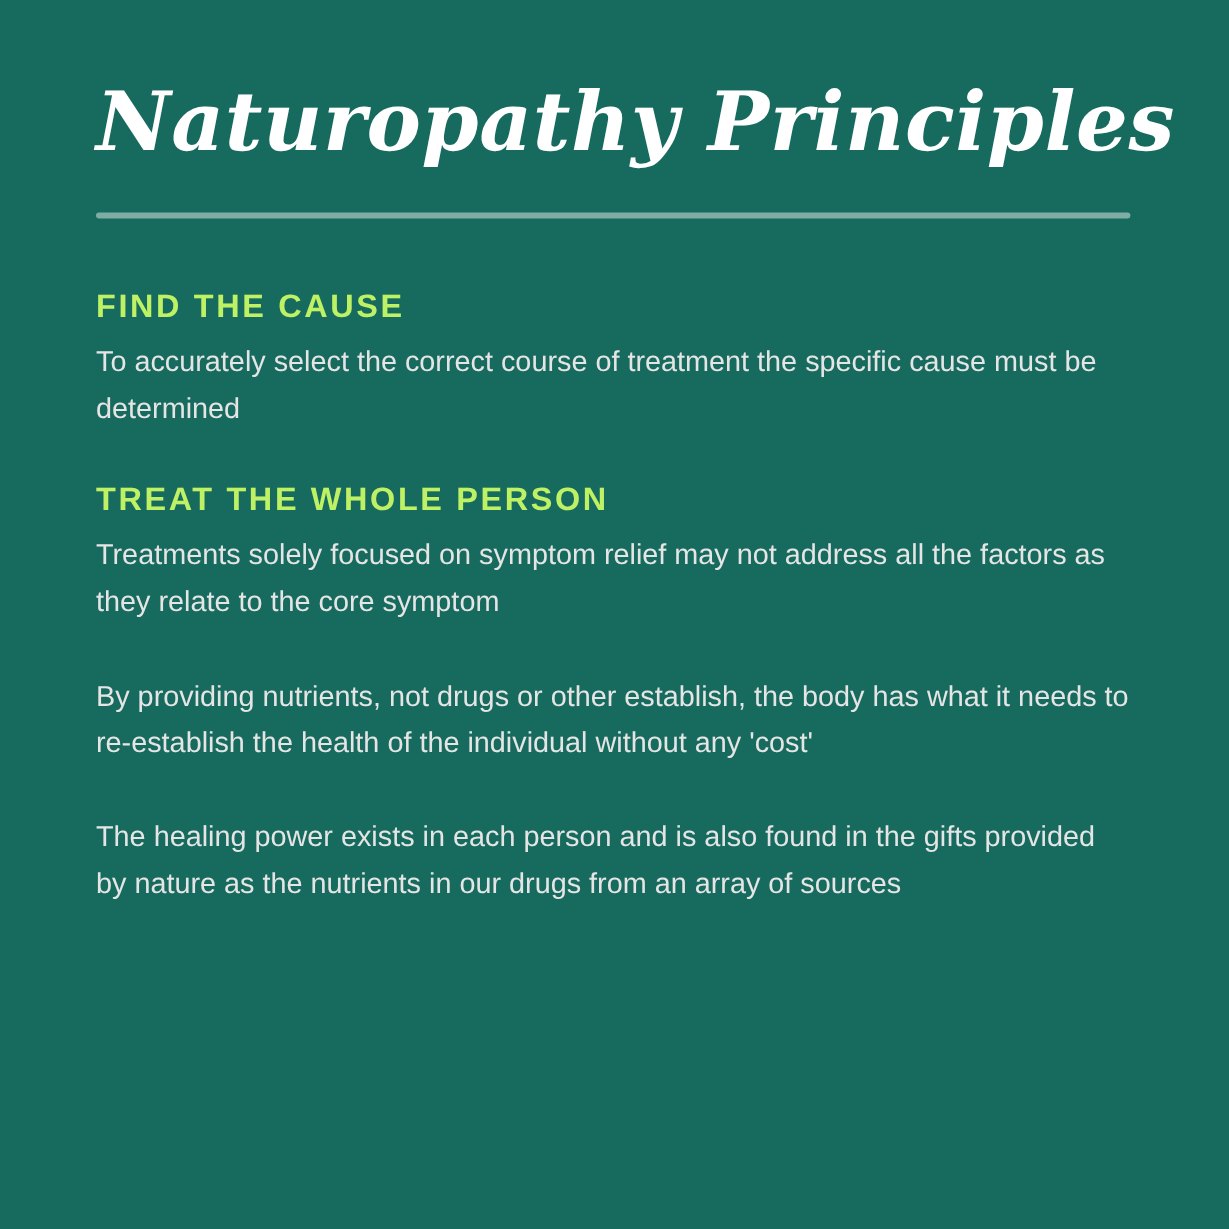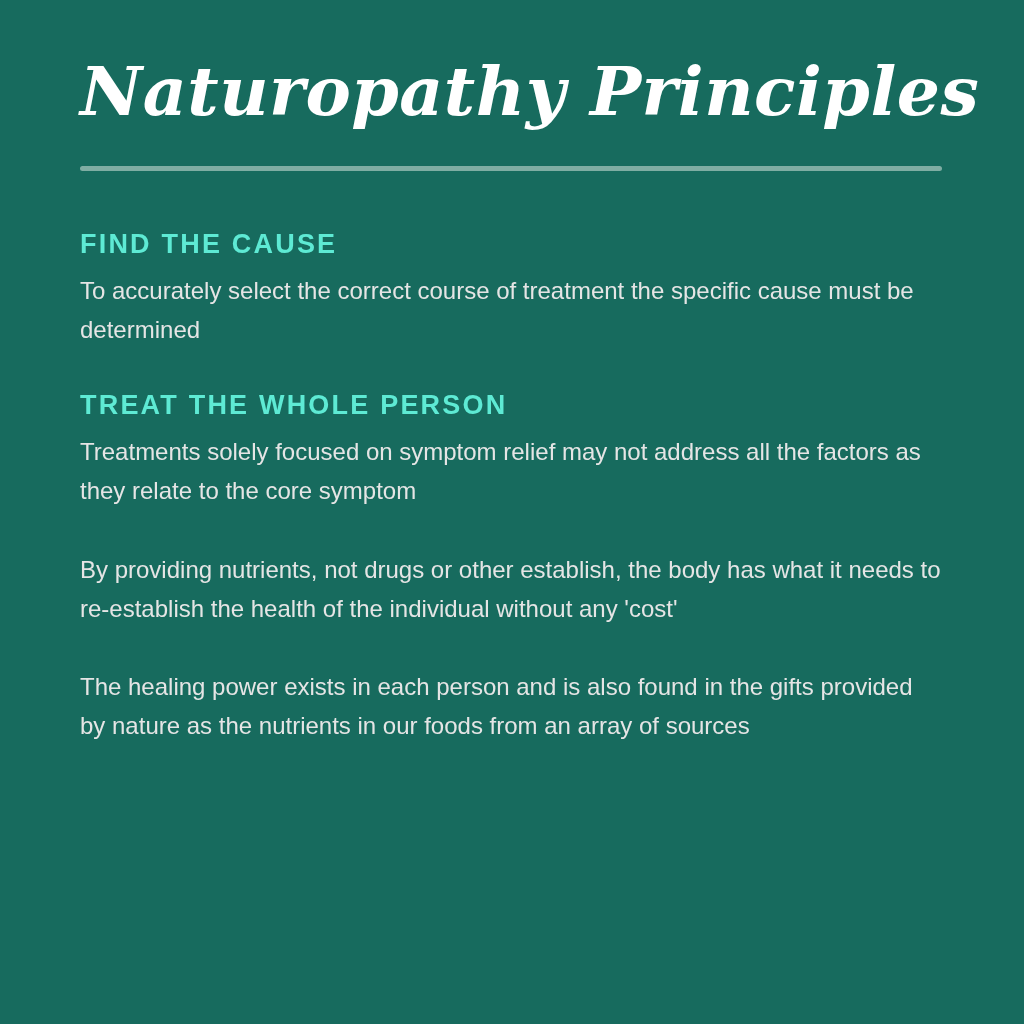--- a/index.html
+++ b/index.html
@@ -11,21 +11,21 @@
     height: 1024px;
     background: #1a6b5f;
     font-family: "Liberation Sans", sans-serif;
     overflow: hidden;
   }
   .poster {
     position: relative;
     width: 1024px;
     height: 1024px;
     box-sizing: border-box;
-    padding: 44px 80px 0 80px;
+    padding: 55px 80px 0 80px;
     background: #176B5E;
   }
   .title {
     font-family: "DejaVu Serif", "Liberation Serif", serif;
     font-style: italic;
     font-weight: 700;
     font-size: 68px;
     line-height: 1.15;
     color: #ffffff;
     letter-spacing: 0.5px;
@@ -48,21 +48,21 @@
     margin-bottom: 40px;
   }
   .principle:last-child {
     margin-bottom: 0;
   }
   .principle-heading {
     font-family: "Liberation Sans", sans-serif;
     font-weight: 700;
     font-size: 27px;
     letter-spacing: 2.2px;
-    color: #5eead4;
+    color: #bef264;
     margin: 0 0 12px 0;
     text-transform: uppercase;
   }
   .principle-body {
     font-family: "Liberation Sans", sans-serif;
     font-weight: 400;
     font-size: 24px;
     line-height: 1.62;
     color: #e5e5e5;
     margin: 0;
@@ -88,17 +88,17 @@
     <div class="principle">
       <h2 class="principle-heading">TREAT THE WHOLE PERSON</h2>
       <p class="principle-body">Treatments solely focused on symptom relief may not address all the factors as they relate to the core symptom</p>
     </div>
 
     <div class="principle">
       <p class="principle-body">By providing nutrients, not drugs or other establish, the body has what it needs to re-establish the health of the individual without any 'cost'</p>
     </div>
 
     <div class="principle">
-      <p class="principle-body">The healing power exists in each person and is also found in the gifts provided by nature as the nutrients in our foods from an array of sources</p>
+      <p class="principle-body">The healing power exists in each person and is also found in the gifts provided by nature as the nutrients in our drugs from an array of sources</p>
     </div>
 
   </div>
 </div>
 
 </body></html>

